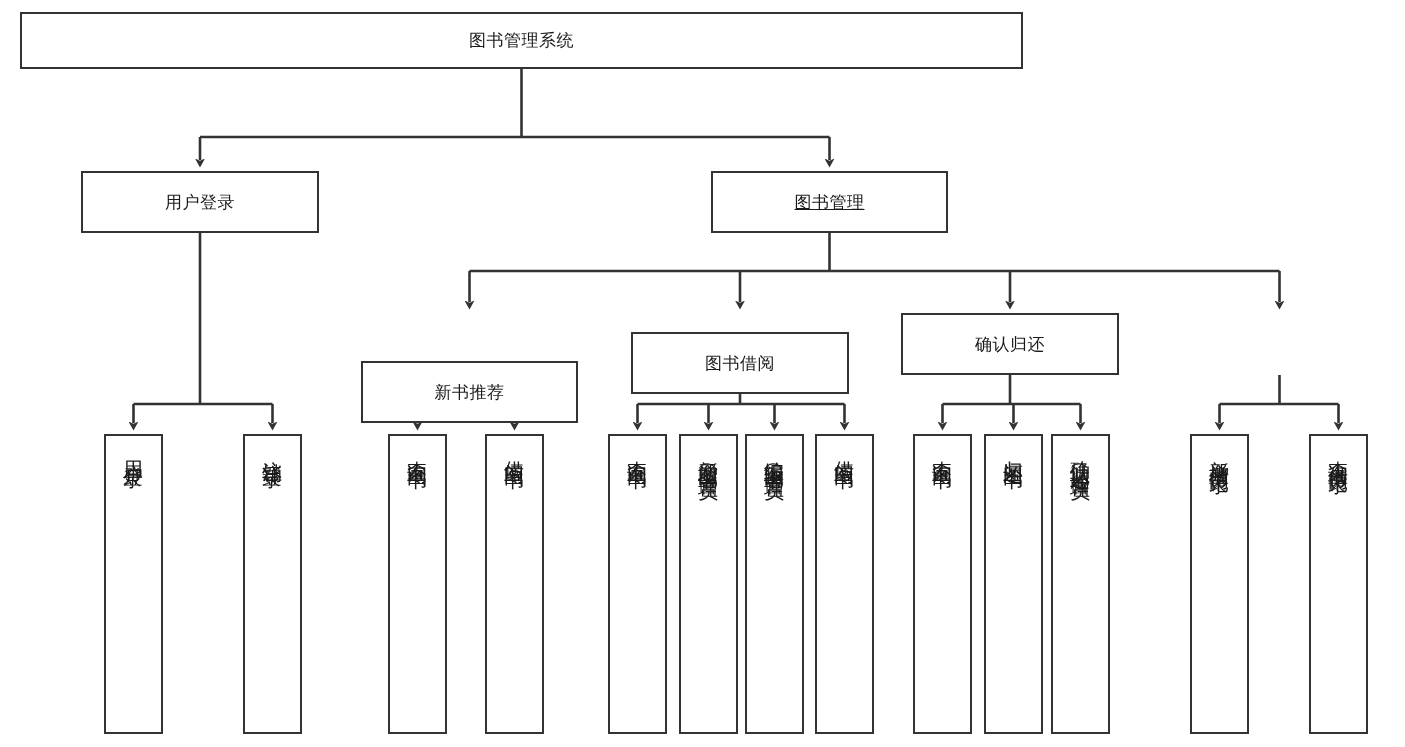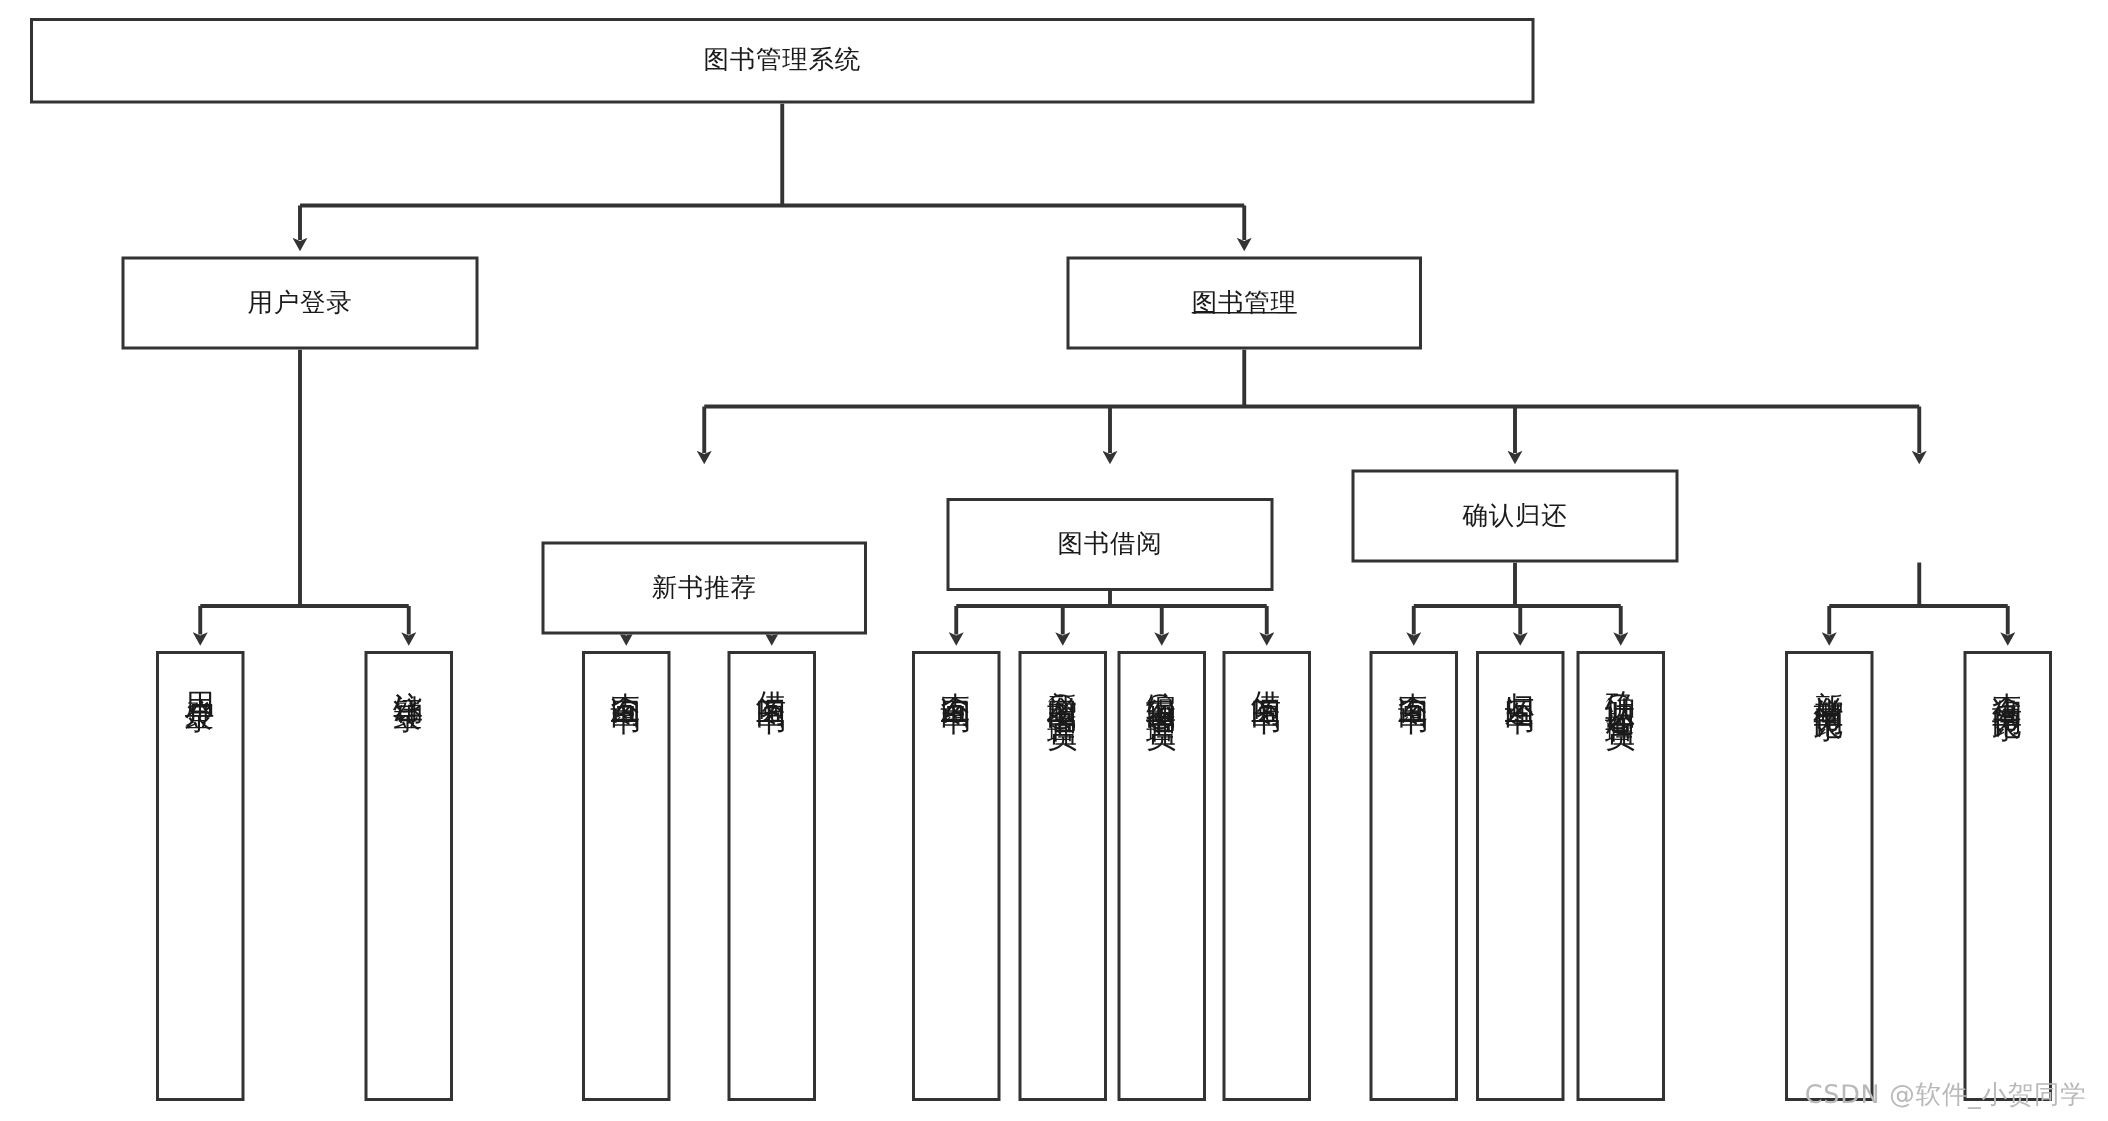--- a/index.html
+++ b/index.html
@@ -175,14 +175,13 @@
   <div class="node vert" style="left: 1051px; top: 434px; width: 59px; height: 300px;">
     <span class="node-label">确认归还（管理员）</span>
   </div>
   <div class="node vert" style="left: 1190px; top: 434px; width: 59px; height: 300px;">
     <span class="node-label">新增借阅记录</span>
   </div>
   <div class="node vert" style="left: 1309px; top: 434px; width: 59px; height: 300px;">
     <span class="node-label">查询借阅记录</span>
   </div>
 
-  <div id="watermark">CSDN @软件_小贺同学</div>
 </div>
 
 </body></html>

